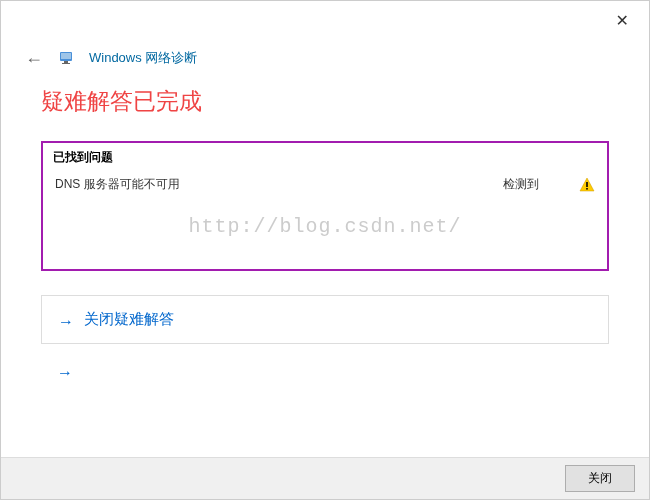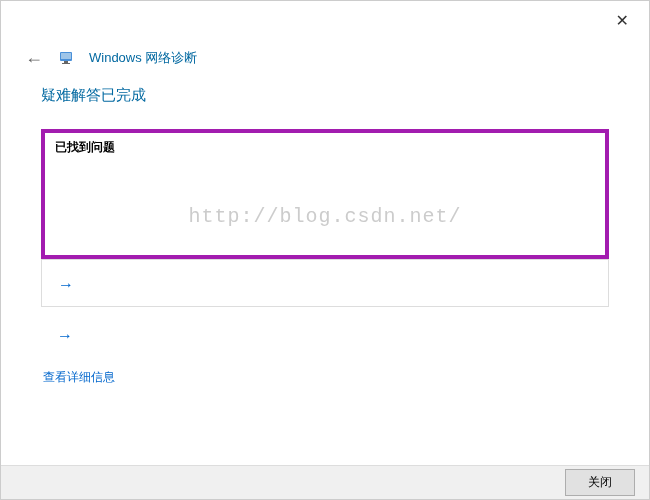--- a/index.html
+++ b/index.html
@@ -47,28 +47,29 @@
       display: inline-block;
     }
     .app-title {
       font-size: 13px;
       color: #0369a1;
     }
     .content {
       padding: 0 40px;
     }
     .heading {
-      color: #0369a1;
-      font-size: 15px;
+      color: #ef4444;
+      font-size: 23px;
       font-weight: normal;
       margin-bottom: 24px;
     }
     .problem-box {
-      border: 4px solid #a21caf;
+      border: 2px solid #a21caf;
       min-height: 130px;
+      margin-bottom: 24px;
       position: relative;
     }
     .problem-header {
       font-size: 12px;
       font-weight: bold;
       color: #000;
       padding: 6px 10px 4px 10px;
     }
     .problem-row {
       display: flex;
@@ -126,21 +127,21 @@
       cursor: pointer;
       padding: 4px 2px;
       display: inline-block;
       margin-top: 4px;
     }
     .footer {
       position: absolute;
       bottom: 0;
       left: 0;
       right: 0;
-      height: 34px;
+      height: 42px;
       background: #f0f0f0;
       border-top: 1px solid #ddd;
       display: flex;
       justify-content: flex-end;
       align-items: center;
       padding-right: 14px;
     }
     .close-btn {
       background: #e1e1e1;
       border: 1px solid #adadad;
@@ -168,29 +169,40 @@
     </svg>
   </span>
   <span class="app-title">Windows 网络诊断</span>
 </div>
 
 <div class="content">
   <h1 class="heading">疑难解答已完成</h1>
 
   <div class="problem-box">
     <div class="problem-header">已找到问题</div>
+    <div class="problem-row">
+      <span class="problem-desc">DNS 服务器可能不可用</span>
+      <span class="problem-status">检测到</span>
+      <span class="warn-icon">
+        <svg viewBox="0 0 16 16">
+          <polygon points="8,1 15,14 1,14" fill="#ffcc00" stroke="#cc9900" stroke-width="0.5"></polygon>
+          <rect x="7.2" y="5" width="1.6" height="5" fill="#000"></rect>
+          <rect x="7.2" y="11" width="1.6" height="1.6" fill="#000"></rect>
+        </svg>
+      </span>
+    </div>
     <div class="watermark">http://blog.csdn.net/</div>
   </div>
 
   <div class="action-row">
     <span class="arrow-right">→</span>
+    <span class="action-label">关闭疑难解答</span>
   </div>
 
   <div class="action-row noborder">
     <span class="arrow-right">→</span>
   </div>
 
-  <span class="detail-link">查看详细信息</span>
 </div>
 
 <div class="footer">
   <button class="close-btn">关闭</button>
 </div>
 
 </body></html>

